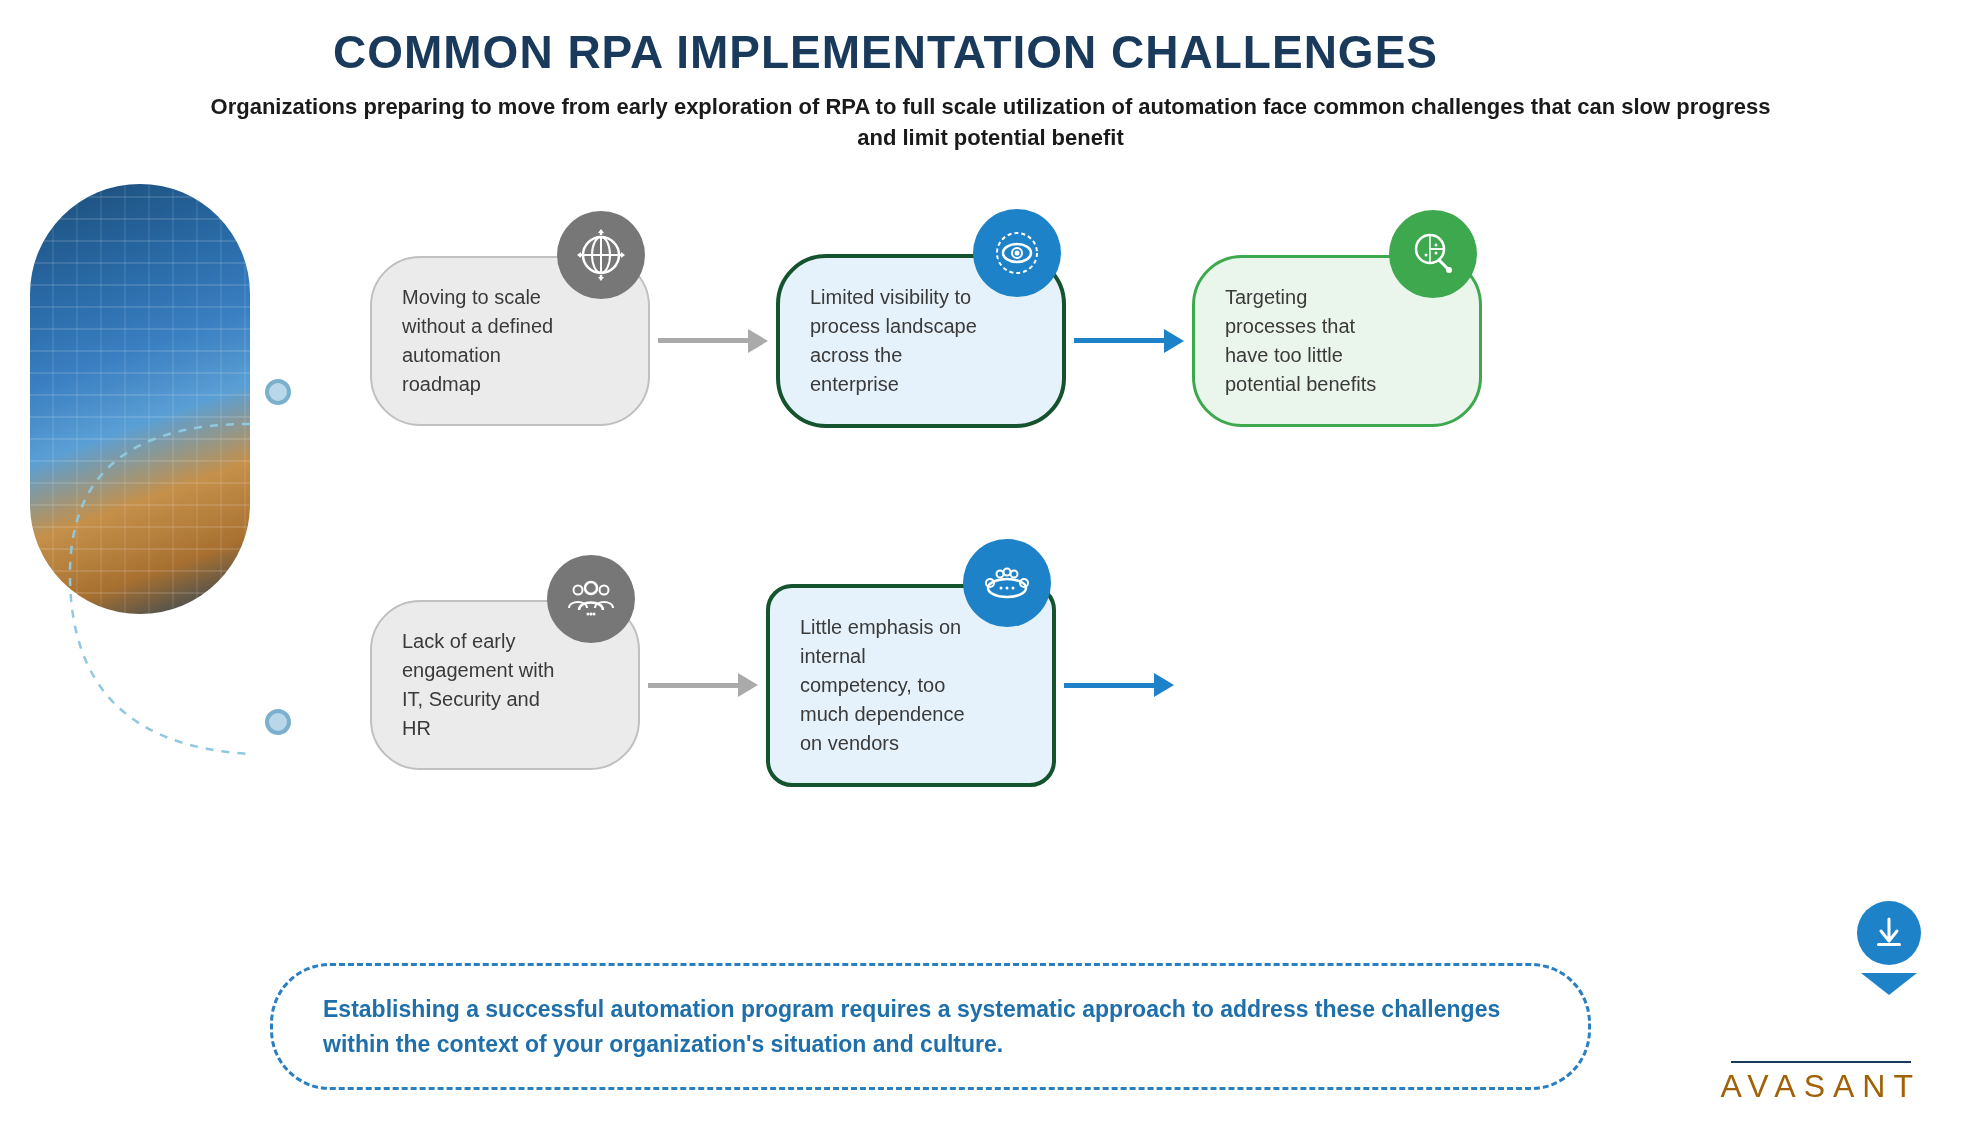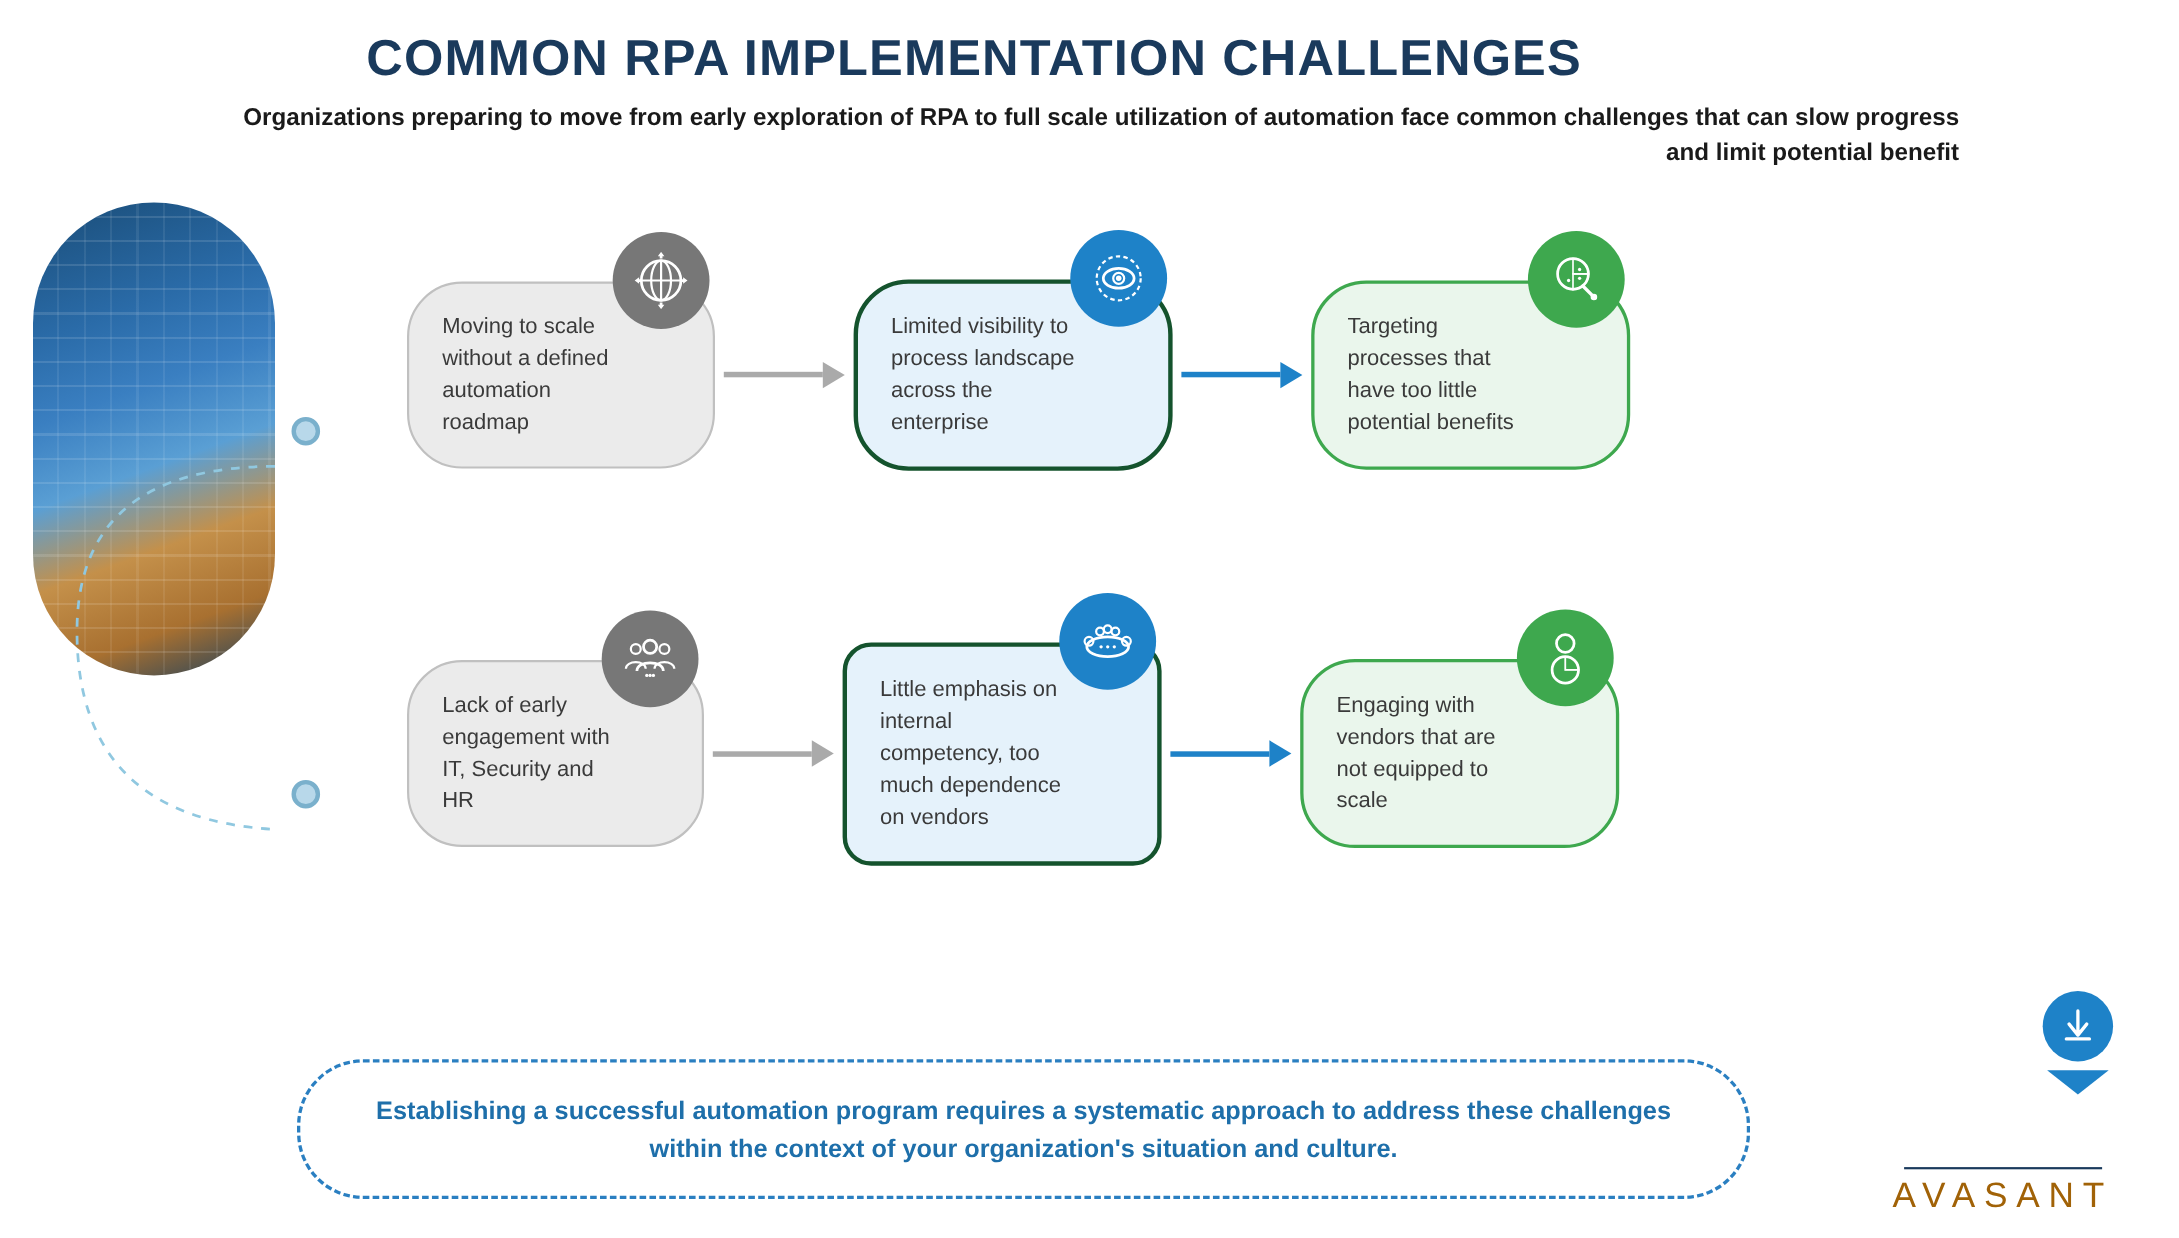--- a/index.html
+++ b/index.html
@@ -35,21 +35,21 @@
     .main-title {
       font-size: 46px;
       font-weight: 900;
       color: #1a3a5c;
       letter-spacing: 1px;
       text-transform: uppercase;
     }
 
     
     .subtitle-area {
-      text-align: right;
+      text-align: center;
       padding: 8px 200px 20px 200px;
     }
     .subtitle-text {
       font-size: 22px;
       font-weight: 700;
       color: #1a1a1a;
       line-height: 1.4;
     }
 
     
@@ -183,21 +183,21 @@
 
     
     .bottom-summary {
       position: absolute;
       bottom: 35px;
       left: 270px;
       right: 390px;
       border: 3px dashed #2a7fc1;
       border-radius: 60px;
       padding: 26px 50px;
-      text-align: center;
+      text-align: left;
     }
     .bottom-summary-text {
       font-size: 23px;
       font-weight: 700;
       color: #1e6faa;
       line-height: 1.5;
     }
 
     
     .download-cta {
@@ -474,38 +474,20 @@
               </svg>
             </div>
           </div>
         </div>
 
         <div class="h-arrow" style="margin: 0 8px;">
           <div class="h-line h-line-blue" style="width:90px;"></div>
           <div class="h-arrowhead-blue"></div>
         </div>
 
-        <div class="pill-container">
-          <div class="pill-shape shape-green" style="width:290px; min-height:120px;">
-            <span class="pill-inner-text">Engaging with vendors that are not equipped to scale</span>
-          </div>
-
-          <div class="pill-icon-overlay">
-            <div class="circle-icon ci-green">
-              <svg width="54" height="54" viewBox="0 0 54 54" fill="none">
-
-                <circle cx="27" cy="14" r="8" stroke="white" stroke-width="2.5" fill="none"></circle>
-
-                <circle cx="27" cy="38" r="12" stroke="white" stroke-width="2.5" fill="none"></circle>
-                <path d="M27 38 L27 26 A12 12 0 0 1 39 38 Z" stroke="white" stroke-width="1.5" fill="none"></path>
-                <path d="M27 38 L27 26 A12 12 0 1 0 39 38 Z" stroke="white" stroke-width="1.5" fill="none" opacity="0.5"></path>
-              </svg>
-            </div>
-          </div>
-        </div>
 
       </div>
 
     </div>
   </div>
 
   <div class="bottom-summary">
     <span class="bottom-summary-text">Establishing a successful automation program requires a systematic approach to address these challenges within the context of your organization's situation and culture.</span>
   </div>
 

